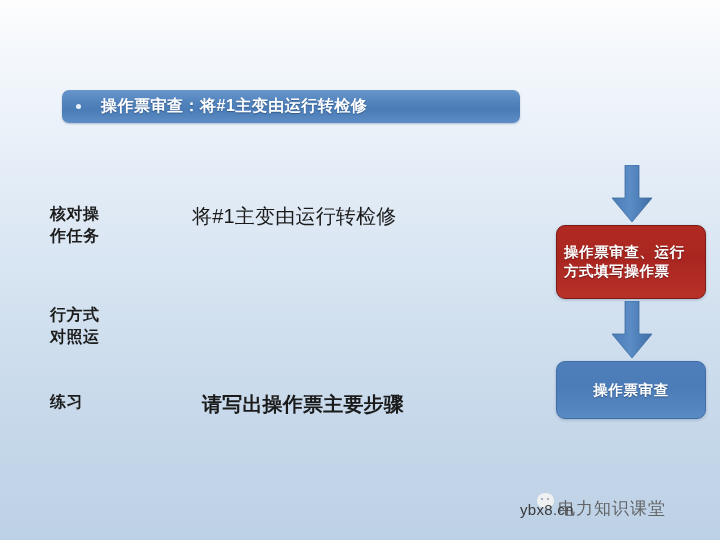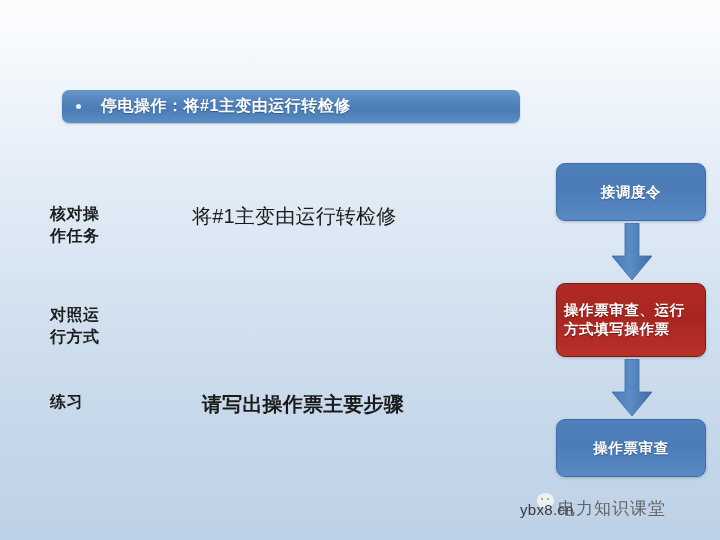--- a/index.html
+++ b/index.html
@@ -192,54 +192,51 @@
   #watermark .wm-icon::before { left: 4px; }
   #watermark .wm-icon::after { left: 10px; }
 </style>
 </head>
 <body>
 
 <div id="slide">
 
   <div id="title-banner">
     <span class="bullet"></span>
-    <span class="title-text">停电操作：将#1主变由运行转检修</span>
+    <span class="title-text">操作票审查：将#1主变由运行转检修</span>
   </div>
 
   <div id="content-table">
 
     <div class="row" id="row-task">
       <div class="row-label">
         <span class="label-narrow">核对操</span>
         <span class="label-narrow">作任务</span>
       </div>
       <div class="row-value">将#1主变由运行转检修</div>
     </div>
 
     <div class="row" id="row-mode">
       <div class="row-label">
+        <span class="label-narrow">行方式</span>
         <span class="label-narrow">对照运</span>
-        <span class="label-narrow">行方式</span>
       </div>
     </div>
 
     <div class="row" id="row-practice">
       <div class="row-label">
         <span class="label-narrow">练习</span>
       </div>
       <div class="row-value bold">请写出操作票主要步骤</div>
     </div>
 
   </div>
 
   <div id="flowchart">
 
-    <div class="flow-box blue">
-      <span>接调度令</span>
-    </div>
 
     <div class="arrow-wrap">
       <svg width="46" height="58" viewBox="0 0 46 58">
         <defs>
           <linearGradient id="ag1" x1="0" y1="0" x2="1" y2="0">
             <stop offset="0%" stop-color="#4a7cb8"></stop>
             <stop offset="45%" stop-color="#5b8cc6"></stop>
             <stop offset="100%" stop-color="#3f6ea5"></stop>
           </linearGradient>
         </defs>

